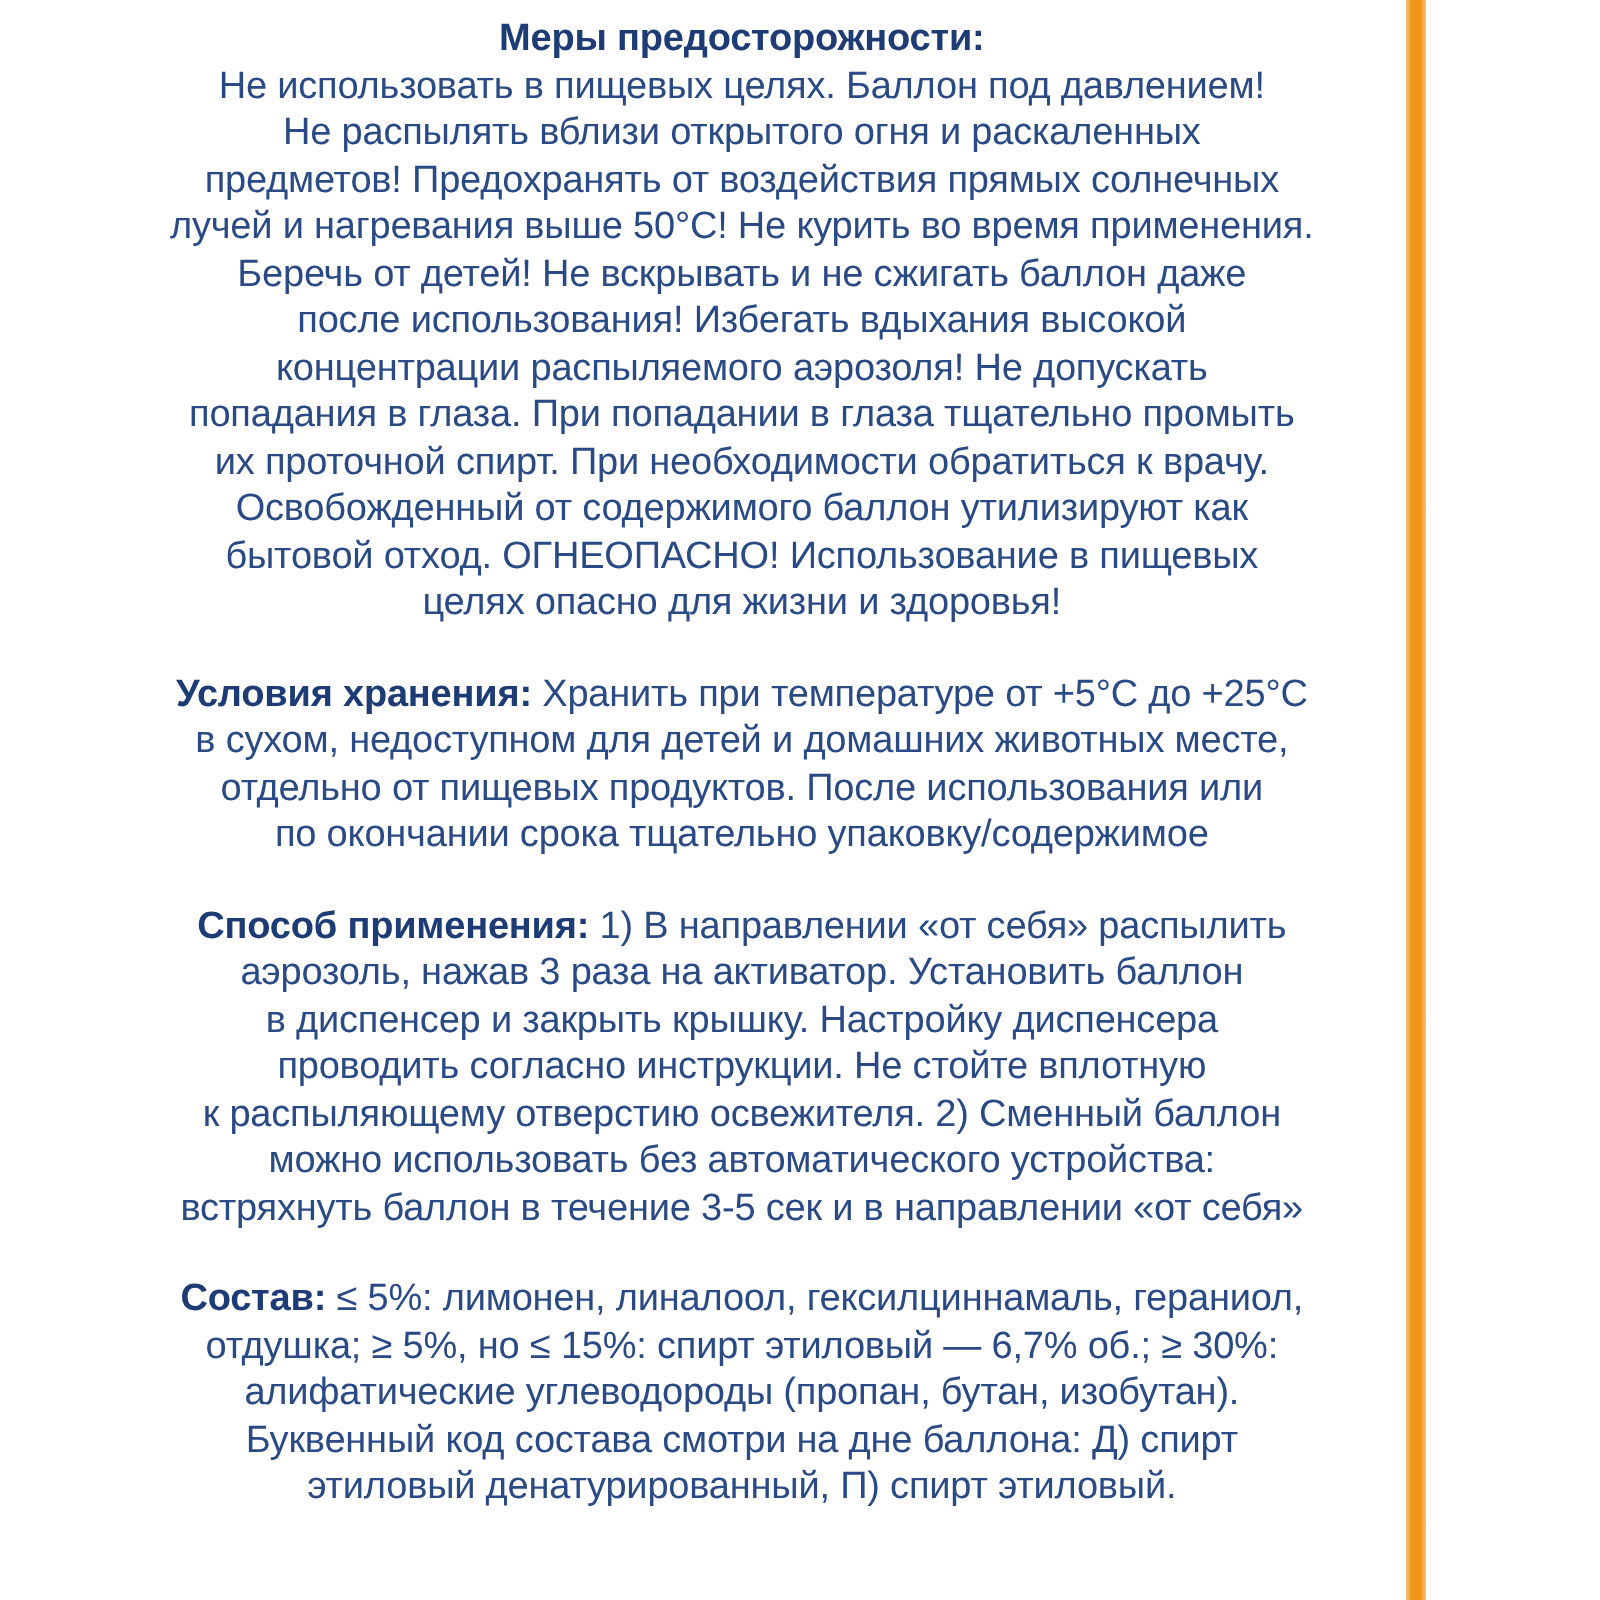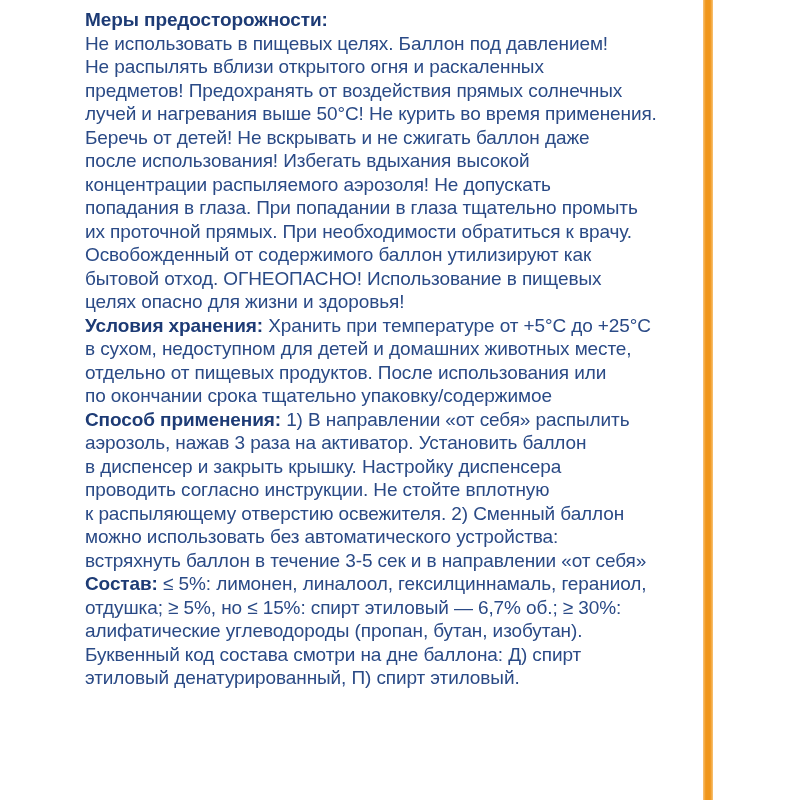--- a/index.html
+++ b/index.html
@@ -2,21 +2,21 @@
 <html style="--text-color: #2a4a86; --heading-color: #1d3b75; --accent: #f0961b; --bg: #ffffff;"><head>
 <meta charset="utf-8">
 <style>
   :root {
     --text-color: #2a4a86;
     --heading-color: #1d3b75;
     --accent: #f0961b;
     --accent-edge: #f8c478;
     --bg: #ffffff;
   }
-  * { box-sizing: border-box; }
+  * { box-sizing: border-box; text-align: center; }
   html, body {
     margin: 0; padding: 0;
     width: 800px; height: 800px;
     background: var(--bg);
     overflow: hidden;
     font-family: "Liberation Sans", sans-serif;
   }
   .page {
     position: relative;
     width: 800px; height: 800px;
@@ -35,21 +35,21 @@
   .content {
     position: absolute;
     left: 85px; top: 8px;
     color: var(--text-color);
     font-size: 19px;
     line-height: 23.5px;
     letter-spacing: -0.1px;
     white-space: nowrap;
   }
   section { margin: 0; padding: 0; }
-  section + section { }
+  section + section { margin-top: 22px; }
   .h {
     font-weight: bold;
     color: var(--heading-color);
   }
   .line { height: 23.5px; }
 </style>
 </head>
 <body>
 
 <div class="page">
@@ -59,21 +59,21 @@
     <section>
       <div class="line h">Меры предосторожности:</div>
       <div class="line">Не использовать в пищевых целях. Баллон под давлением!</div>
       <div class="line">Не распылять вблизи открытого огня и раскаленных</div>
       <div class="line">предметов! Предохранять от воздействия прямых солнечных</div>
       <div class="line">лучей и нагревания выше 50°C! Не курить во время применения.</div>
       <div class="line">Беречь от детей! Не вскрывать и не сжигать баллон даже</div>
       <div class="line">после использования! Избегать вдыхания высокой</div>
       <div class="line">концентрации распыляемого аэрозоля! Не допускать</div>
       <div class="line">попадания в глаза. При попадании в глаза тщательно промыть</div>
-      <div class="line">их проточной прямых. При необходимости обратиться к врачу.</div>
+      <div class="line">их проточной спирт. При необходимости обратиться к врачу.</div>
       <div class="line">Освобожденный от содержимого баллон утилизируют как</div>
       <div class="line">бытовой отход. ОГНЕОПАСНО! Использование в пищевых</div>
       <div class="line">целях опасно для жизни и здоровья!</div>
     </section>
 
     <section>
       <div class="line"><span class="h">Условия хранения:</span> <span>Хранить при температуре от +5°C до +25°C</span></div>
       <div class="line">в сухом, недоступном для детей и домашних животных месте,</div>
       <div class="line">отдельно от пищевых продуктов. После использования или</div>
       <div class="line">по окончании срока тщательно упаковку/содержимое</div>

